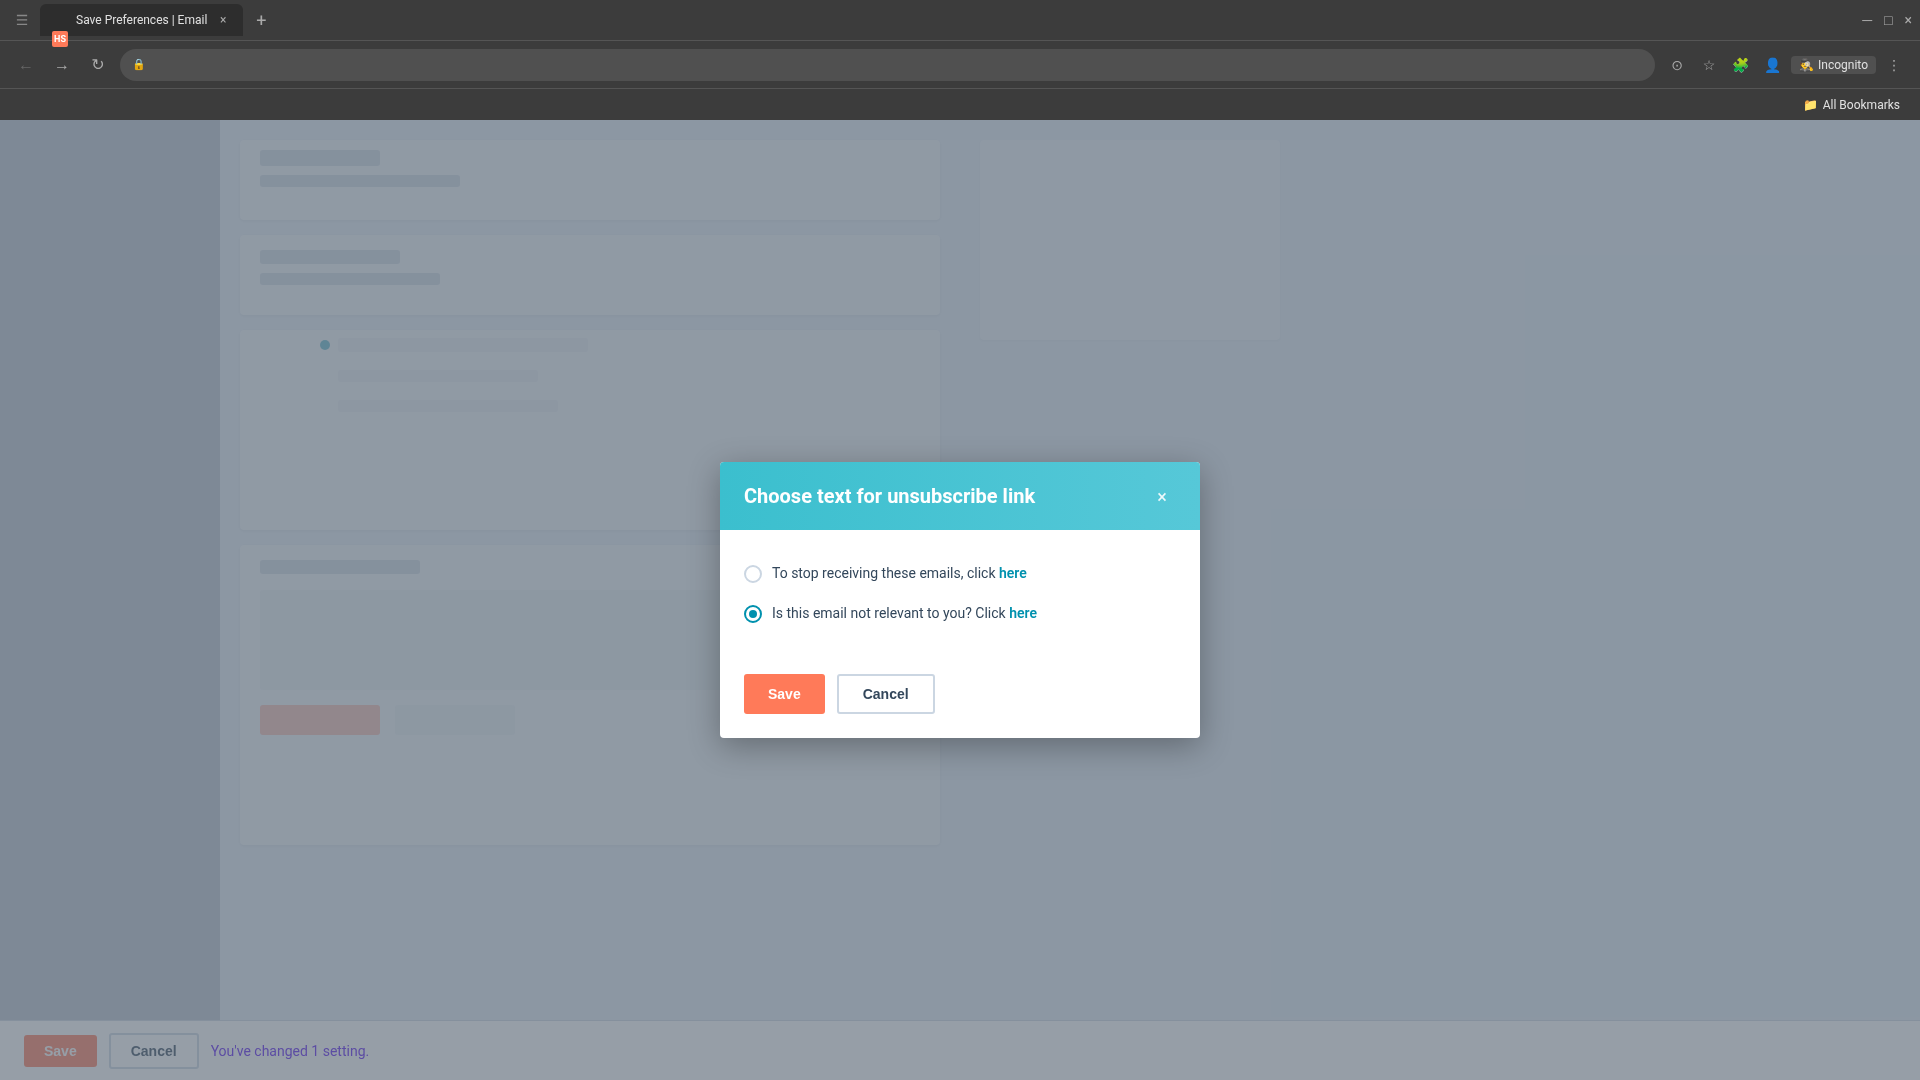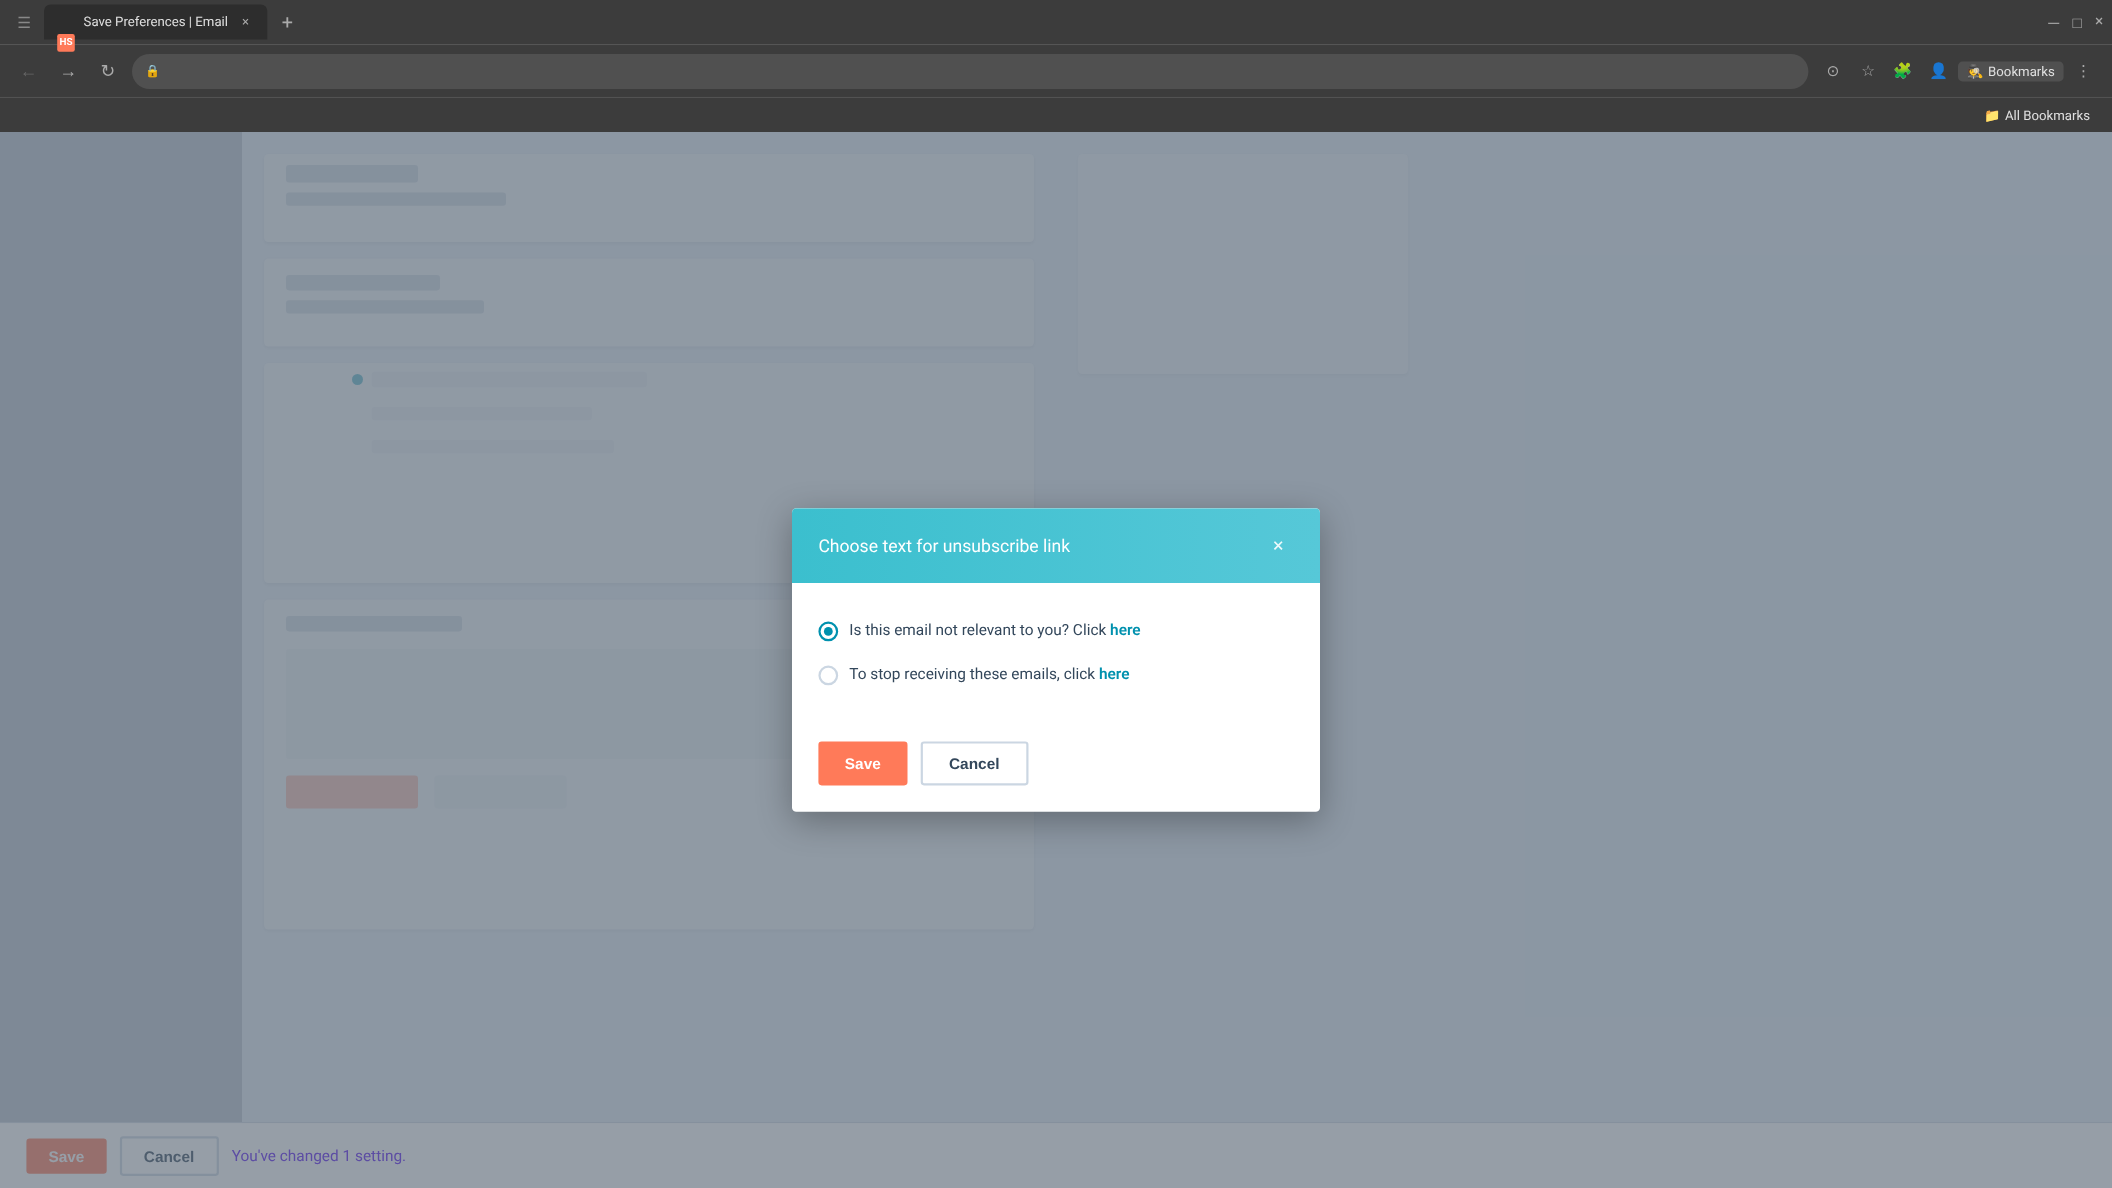--- a/index.html
+++ b/index.html
@@ -216,22 +216,22 @@
       background: #4ecdc4;
       background: linear-gradient(to right, #3bbfce, #5ac8d8);
       padding: 20px 24px;
       display: flex;
       align-items: center;
       justify-content: space-between;
     }
 
     .modal-title {
       color: white;
-      font-size: 16px;
-      font-weight: 400;
+      font-size: 20px;
+      font-weight: 700;
     }
 
     .modal-close {
       color: white;
       font-size: 18px;
       cursor: pointer;
       width: 28px;
       height: 28px;
       display: flex;
       align-items: center;
@@ -415,21 +415,21 @@
     <div class="address-bar">
       <span class="lock-icon">🔒</span>
     </div>
     <div class="nav-actions">
       <div class="nav-action-btn">⊙</div>
       <div class="nav-action-btn">☆</div>
       <div class="nav-action-btn">🧩</div>
       <div class="nav-action-btn">👤</div>
       <div class="incognito-badge">
         <span>🕵</span>
-        <span>Bookmarks</span>
+        <span>Incognito</span>
       </div>
       <div class="nav-action-btn">⋮</div>
     </div>
   </div>
 
   <div class="bookmarks-bar">
     <div style="margin-left:auto;" class="bookmark-item">
       <span>📁</span>
       <span>All Bookmarks</span>
     </div>
@@ -469,30 +469,30 @@
     <div class="modal">
 
       <div class="modal-header" style="background: linear-gradient(to right, #3bbfce, #56c8d8);">
         <span class="modal-title">Choose text for unsubscribe link</span>
         <div class="modal-close">×</div>
       </div>
 
       <div class="modal-body">
 
         <div class="radio-option">
+          <div class="radio-input"></div>
+          <label class="radio-label">
+            <span>To stop receiving these emails, click </span><a class="link" href="#">here</a>
+          </label>
+        </div>
+
+        <div class="radio-option">
           <div class="radio-input checked"></div>
           <label class="radio-label">
             <span>Is this email not relevant to you? Click </span><a class="link" href="#">here</a>
-          </label>
-        </div>
-
-        <div class="radio-option">
-          <div class="radio-input"></div>
-          <label class="radio-label">
-            <span>To stop receiving these emails, click </span><a class="link" href="#">here</a>
           </label>
         </div>
 
       </div>
 
       <div class="modal-footer">
         <button class="btn-save">Save</button>
         <button class="btn-cancel">Cancel</button>
       </div>
     </div>

